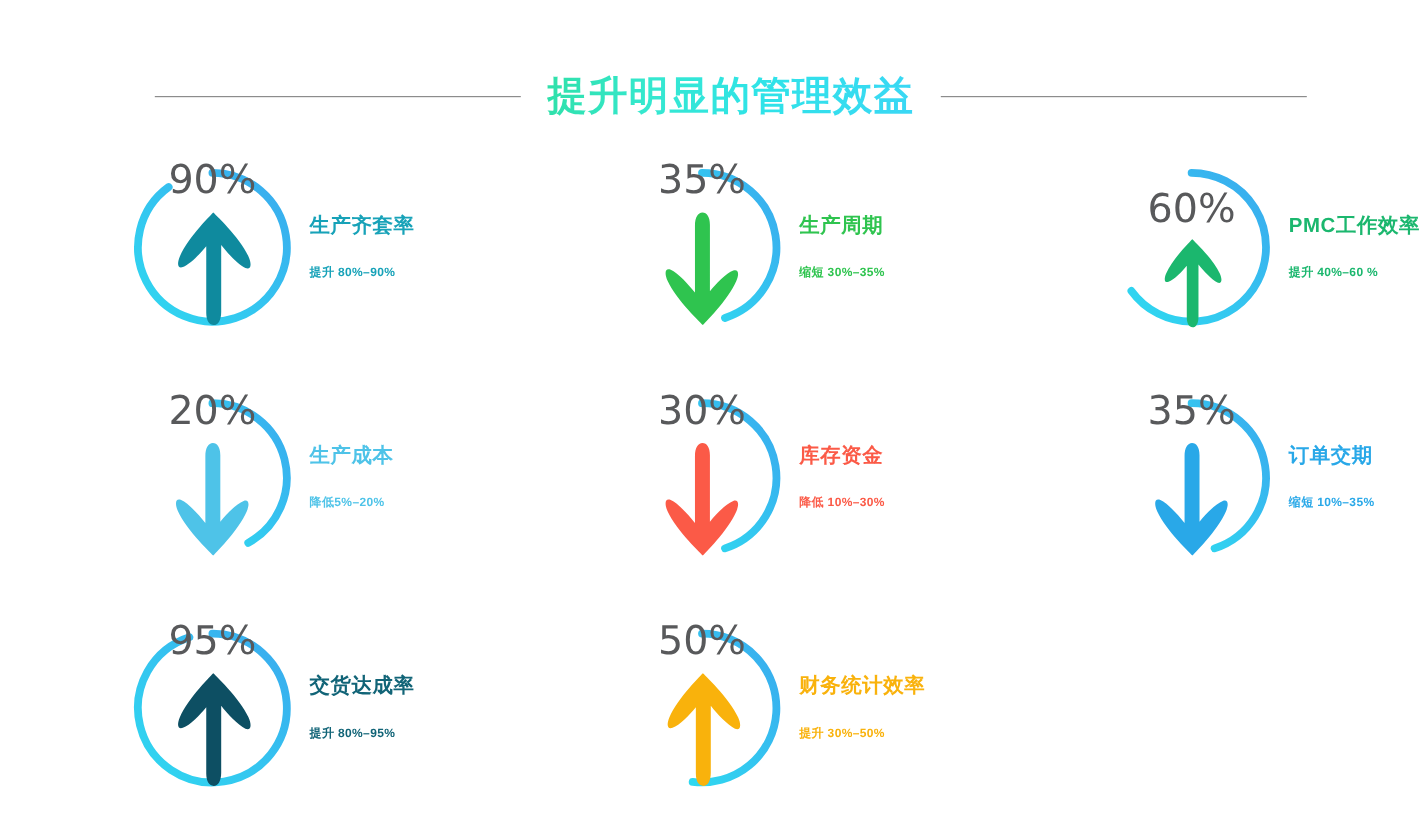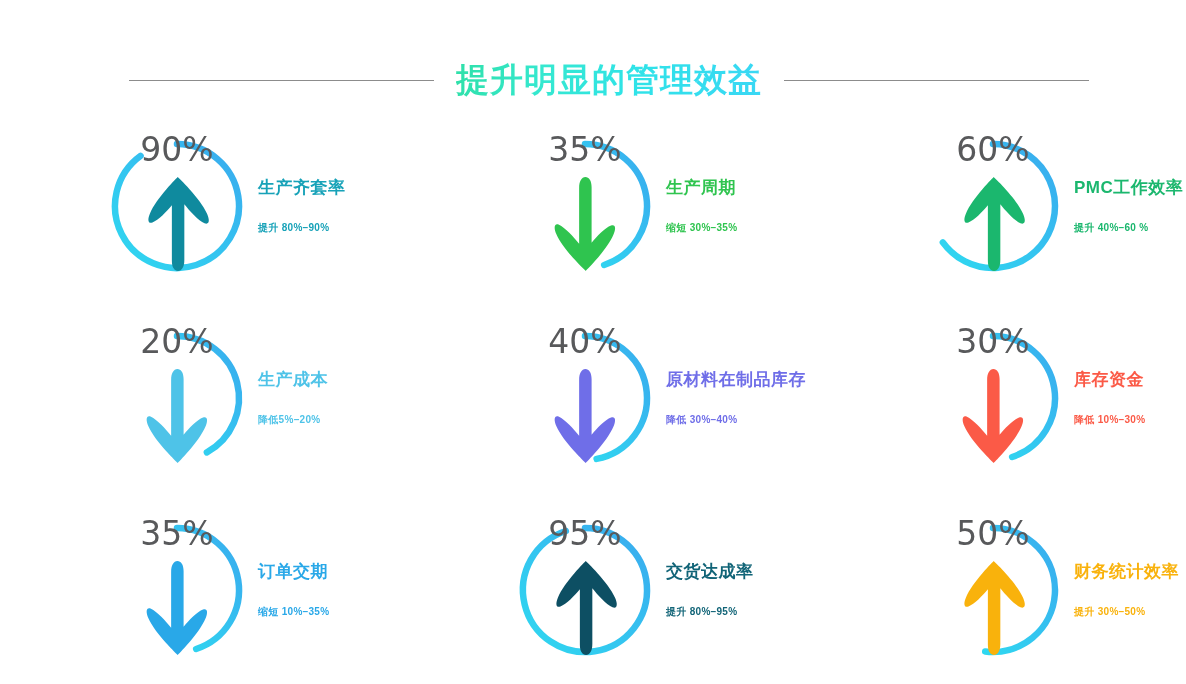--- a/index.html
+++ b/index.html
@@ -192,21 +192,21 @@
             <defs>
               <linearGradient id="rg2" x1="1" y1="0" x2="0" y2="1">
                 <stop offset="0" stop-color="#3aa9ee"></stop>
                 <stop offset="0.55" stop-color="#34c5f0"></stop>
                 <stop offset="1" stop-color="#2fd8f0"></stop>
               </linearGradient>
             </defs>
             <path d="M 73.00 11.00 A 62 62 0 0 1 128.24 101.15 L 128.24 101.15 A 62 62 0 0 1 22.84 109.44" fill="none" stroke="url(#rg2)" stroke-width="6.5" stroke-linecap="round"></path>
           </svg>
           <div class="ring-center">
-            <div class="pct" style="color: rgb(88, 89, 91);">60%</div>
+            <div class="pct" style="color: rgb(88, 89, 91); margin-top: 24px;">60%</div>
             <svg class="arrow" viewBox="0 0 26 30">
               <path d="M13.2 2.2 C13.2 2.2 7.4 7.9 5.6 12.2 C4.9 13.9 5.1 15.0 6.3 14.6 C7.9 14.0 10.2 11.6 11.6 9.9 L11.6 25.0 C11.6 26.8 12.3 27.8 13.3 27.8 C14.3 27.8 15.0 26.7 15.0 24.8 L15.0 9.6 C16.4 11.4 18.9 14.1 20.5 14.8 C21.8 15.3 22.0 14.0 21.2 12.2 C19.3 7.9 13.2 2.2 13.2 2.2 Z" fill="#1bb76e"></path>
             </svg>
           </div>
         </div>
         <div class="labels">
           <div class="metric-title" style="color: rgb(27, 183, 110);">PMC工作效率</div>
           <div class="metric-detail" style="color: rgb(27, 183, 110);">提升 40%–60 %</div>
         </div>
       </div>
@@ -231,44 +231,20 @@
         </div>
         <div class="labels">
           <div class="metric-title" style="color: rgb(78, 195, 232);">生产成本</div>
           <div class="metric-detail" style="color: rgb(78, 195, 232);">降低5%–20%</div>
         </div>
       </div>
       <div class="cell">
         <div class="ring">
           <svg viewBox="0 0 146 146">
             <defs>
-              <linearGradient id="rg4" x1="1" y1="0" x2="0" y2="1">
-                <stop offset="0" stop-color="#3aa9ee"></stop>
-                <stop offset="0.55" stop-color="#34c5f0"></stop>
-                <stop offset="1" stop-color="#2fd8f0"></stop>
-              </linearGradient>
-            </defs>
-            <path d="M 73.00 11.00 A 62 62 0 0 1 84.62 133.90" fill="none" stroke="url(#rg4)" stroke-width="6.5" stroke-linecap="round"></path>
-          </svg>
-          <div class="ring-center">
-            <div class="pct" style="color: rgb(88, 89, 91);">40%</div>
-            <svg class="arrow" viewBox="0 0 26 30">
-              <path d="M13.2 27.8 C13.2 27.8 19.0 22.1 20.8 17.8 C21.5 16.1 21.3 15.0 20.1 15.4 C18.5 16.0 16.2 18.4 14.8 20.1 L14.8 5.0 C14.8 3.2 14.1 2.2 13.1 2.2 C12.1 2.2 11.4 3.3 11.4 5.2 L11.4 20.4 C10.0 18.6 7.5 15.9 5.9 15.2 C4.6 14.7 4.4 16.0 5.2 17.8 C7.1 22.1 13.2 27.8 13.2 27.8 Z" fill="#6f6ee8"></path>
-            </svg>
-          </div>
-        </div>
-        <div class="labels">
-          <div class="metric-title" style="color: rgb(111, 110, 232);">原材料在制品库存</div>
-          <div class="metric-detail" style="color: rgb(111, 110, 232);">降低 30%–40%</div>
-        </div>
-      </div>
-      <div class="cell">
-        <div class="ring">
-          <svg viewBox="0 0 146 146">
-            <defs>
               <linearGradient id="rg5" x1="1" y1="0" x2="0" y2="1">
                 <stop offset="0" stop-color="#3aa9ee"></stop>
                 <stop offset="0.55" stop-color="#34c5f0"></stop>
                 <stop offset="1" stop-color="#2fd8f0"></stop>
               </linearGradient>
             </defs>
             <path d="M 73.00 11.00 A 62 62 0 0 1 92.16 131.97" fill="none" stroke="url(#rg5)" stroke-width="6.5" stroke-linecap="round"></path>
           </svg>
           <div class="ring-center">
             <div class="pct" style="color: rgb(88, 89, 91);">30%</div>

